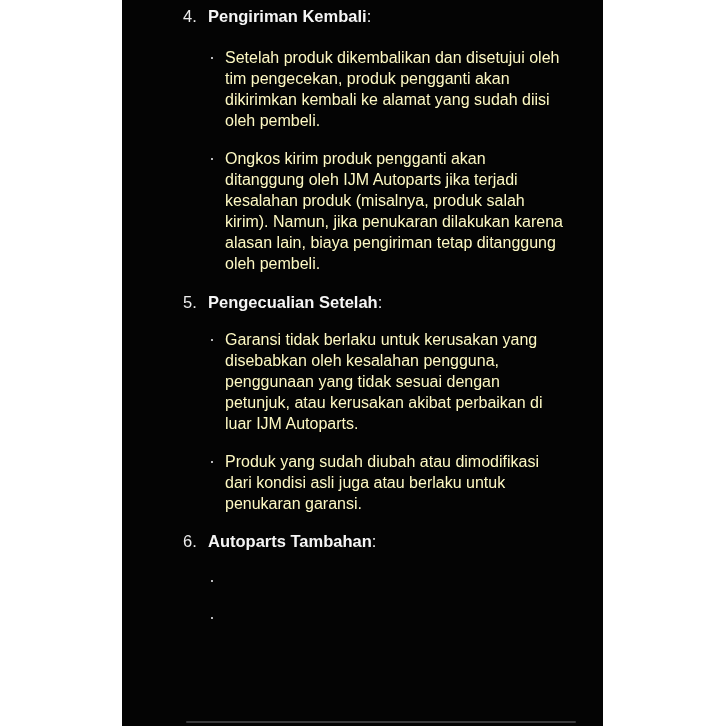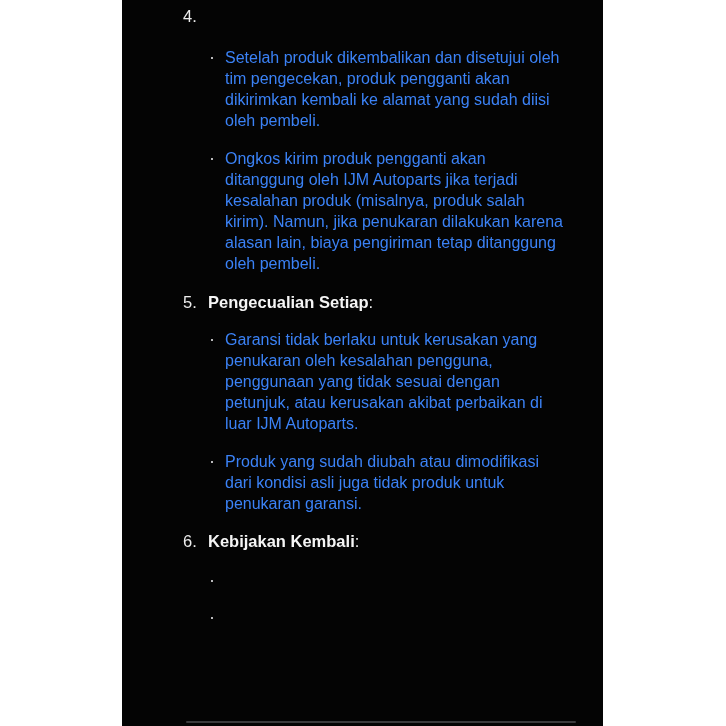--- a/index.html
+++ b/index.html
@@ -54,21 +54,21 @@
   .bullet .dot {
     flex: none;
     width: 16px;
     margin-left: 26px;
     font-size: 18px;
     line-height: 21px;
     color: #d6d6d8;
   }
   .bullet .text {
     white-space: pre-line;
-    color: #3b82f6;
+    color: #fef9c3;
   }
   .mt20 { margin-top: 20px; }
   .mt18 { margin-top: 18px; }
   .mt17 { margin-top: 17px; }
   .mt16 { margin-top: 16px; }
   .divider {
     position: absolute;
     left: 64px;
     top: 721px;
     width: 390px;
@@ -79,60 +79,61 @@
 </style>
 </head>
 <body>
 
 <div class="canvas">
   <div class="panel">
     <div class="content">
 
       <div class="heading">
         <span class="num">4.</span>
+        <span><span class="title-bold">Pengiriman Kembali</span><span class="colon">:</span></span>
       </div>
       <div class="bullet mt20">
         <span class="dot">·</span>
         <span class="text">Setelah produk dikembalikan dan disetujui oleh
 tim pengecekan, produk pengganti akan
 dikirimkan kembali ke alamat yang sudah diisi
 oleh pembeli.</span>
       </div>
       <div class="bullet mt17">
         <span class="dot">·</span>
         <span class="text">Ongkos kirim produk pengganti akan
 ditanggung oleh IJM Autoparts jika terjadi
 kesalahan produk (misalnya, produk salah
 kirim). Namun, jika penukaran dilakukan karena
 alasan lain, biaya pengiriman tetap ditanggung
 oleh pembeli.</span>
       </div>
 
       <div class="heading mt18">
         <span class="num">5.</span>
-        <span><span class="title-bold">Pengecualian Setiap</span><span class="colon">:</span></span>
+        <span><span class="title-bold">Pengecualian Setelah</span><span class="colon">:</span></span>
       </div>
       <div class="bullet mt16">
         <span class="dot">·</span>
         <span class="text">Garansi tidak berlaku untuk kerusakan yang
-penukaran oleh kesalahan pengguna,
+disebabkan oleh kesalahan pengguna,
 penggunaan yang tidak sesuai dengan
 petunjuk, atau kerusakan akibat perbaikan di
 luar IJM Autoparts.</span>
       </div>
       <div class="bullet mt17">
         <span class="dot">·</span>
         <span class="text">Produk yang sudah diubah atau dimodifikasi
-dari kondisi asli juga tidak produk untuk
+dari kondisi asli juga atau berlaku untuk
 penukaran garansi.</span>
       </div>
 
       <div class="heading mt17">
         <span class="num">6.</span>
-        <span><span class="title-bold">Kebijakan Kembali</span><span class="colon">:</span></span>
+        <span><span class="title-bold">Autoparts Tambahan</span><span class="colon">:</span></span>
       </div>
       <div class="bullet mt18">
         <span class="dot">·</span>
       </div>
       <div class="bullet mt16">
         <span class="dot">·</span>
       </div>
 
     </div>
     <div class="divider"></div>

